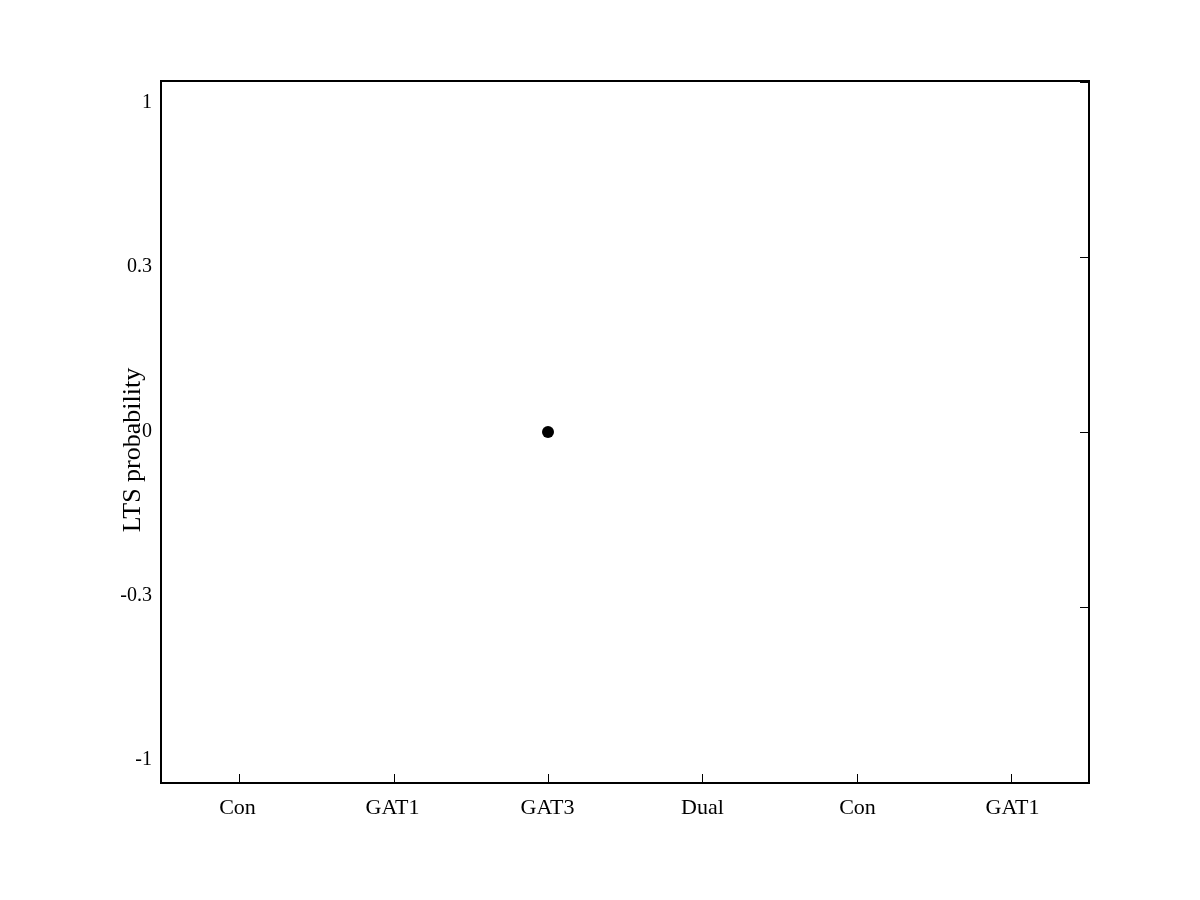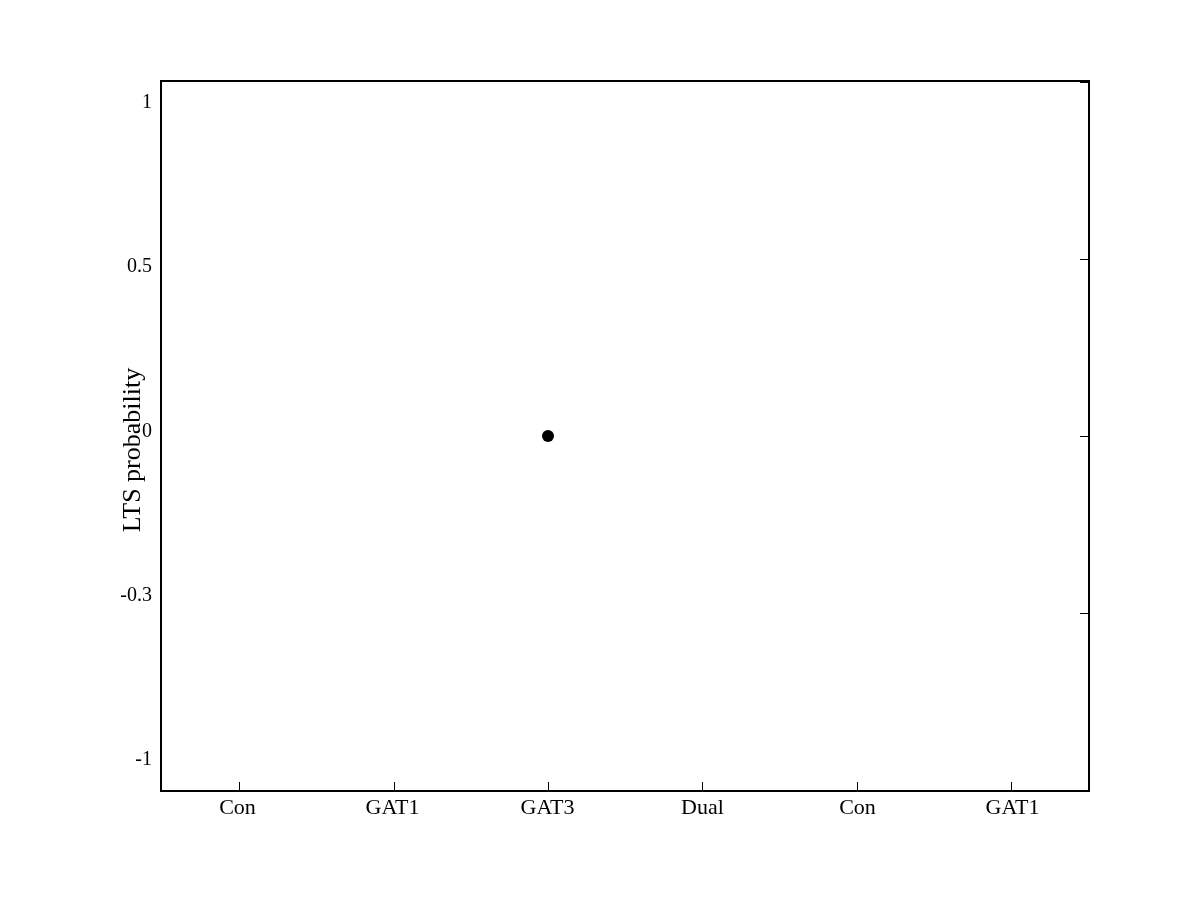--- a/index.html
+++ b/index.html
@@ -65,21 +65,21 @@
       position: relative;
       border: 2px solid #000;
       flex: 1;
       background: #fff;
       height: 680px;
     }
     .x-axis {
       display: flex;
       flex-direction: row;
       justify-content: space-around;
-      padding-top: 2px;
+      padding-top: 10px;
       padding-left: 0;
     }
     .x-tick-label {
       font-size: 22px;
       color: #000;
       text-align: center;
       width: 140px;
     }
     
     .data-point {
@@ -111,21 +111,21 @@
 
 <div class="chart-container">
   <div class="chart-area">
 
     <div class="y-axis-label">LTS probability</div>
 
     <div class="plot-with-axes">
 
       <div class="y-axis">
         <span class="y-tick">1</span>
-        <span class="y-tick">0.5</span>
+        <span class="y-tick">0.3</span>
         <span class="y-tick">0</span>
         <span class="y-tick">-0.3</span>
         <span class="y-tick">-1</span>
       </div>
 
       <div class="plot-right">
 
         <div class="plot-box">
 
           <div class="x-tick-line" style="left: 8.3%; bottom: 0;"></div>

